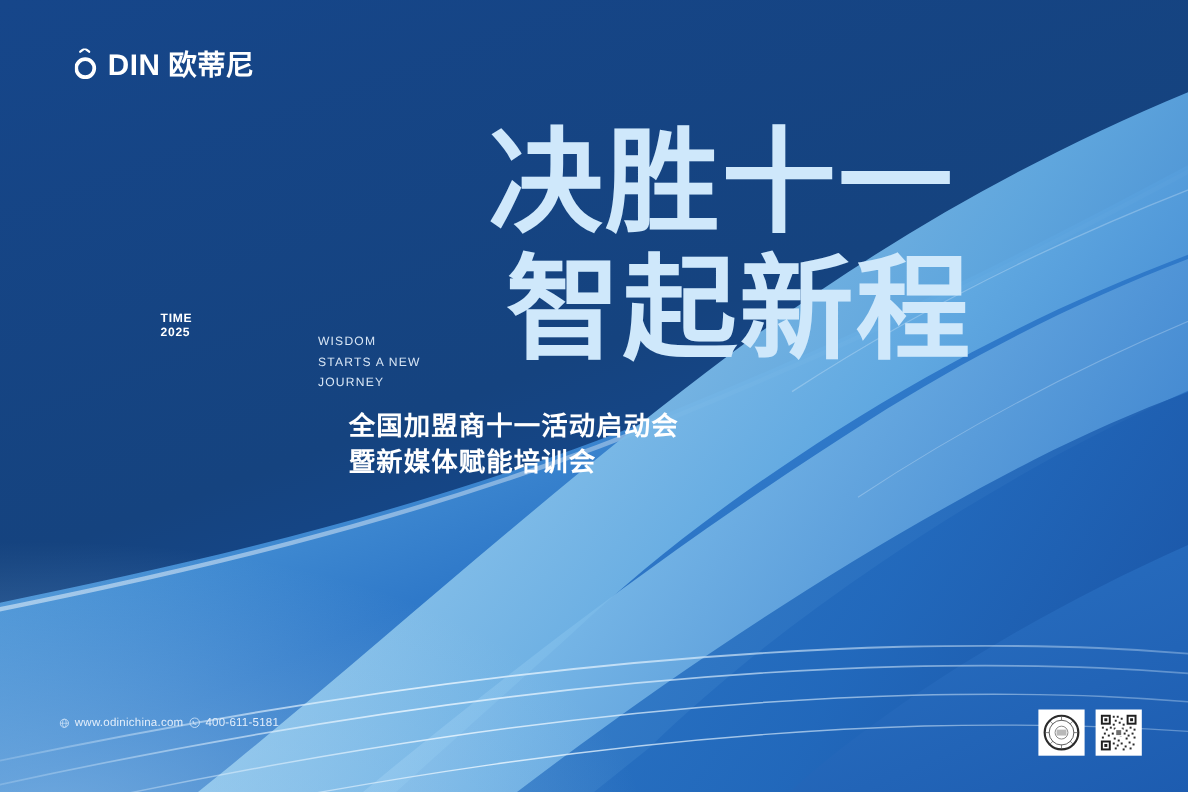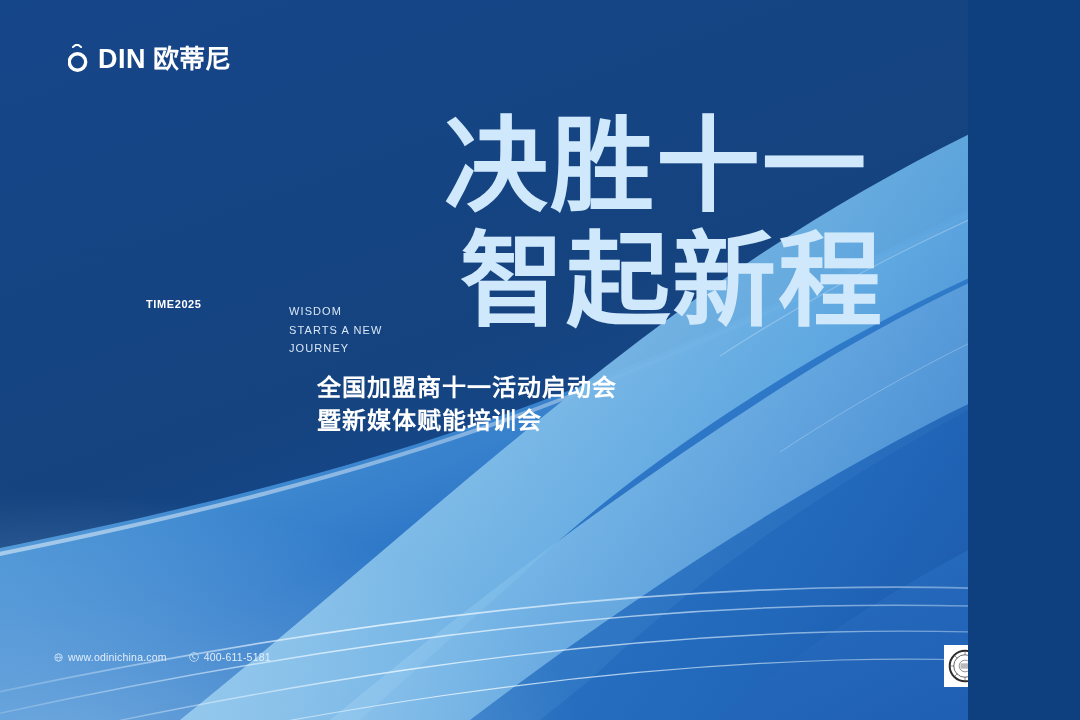--- a/index.html
+++ b/index.html
@@ -7,21 +7,21 @@
     margin: 0;
     padding: 0;
     background: #0e3f7e;
   }
   body {
     font-family: "Liberation Sans", "DejaVu Sans", sans-serif;
   }
 
   .poster {
     position: relative;
-    width: 968px;
+    width: 1080px;
     height: 720px;
     overflow: hidden;
     background: #16468a;
     user-select: none;
   }
 
   .bg-layer {
     position: absolute;
     inset: 0;
     width: 1080px;
@@ -78,23 +78,23 @@
   .date-block {
     position: absolute;
     left: 146px;
     top: 276px;
     display: flex;
     align-items: flex-start;
     z-index: 30;
   }
   .time-tag {
     display: flex;
-    flex-direction: row;
+    flex-direction: column;
     justify-content: center;
-    margin-top: 22px;
+    margin-top: 8px;
     margin-right: 7px;
   }
   .time-tag span {
     color: #ffffff;
     font-size: 11px;
     font-weight: 700;
     letter-spacing: 0.6px;
     line-height: 12px;
   }
   .date-range {
@@ -149,21 +149,21 @@
     font-size: 13px;
     font-weight: 700;
     letter-spacing: 0.3px;
     line-height: 16px;
     white-space: nowrap;
   }
   .footer-contacts {
     display: flex;
     align-items: center;
     margin-top: 6px;
-    gap: 22px;
+    gap: 5px;
   }
   .contact {
     display: flex;
     align-items: center;
     gap: 5px;
   }
   .contact-text {
     color: #e3eefb;
     font-size: 10.5px;
     font-weight: 400;

